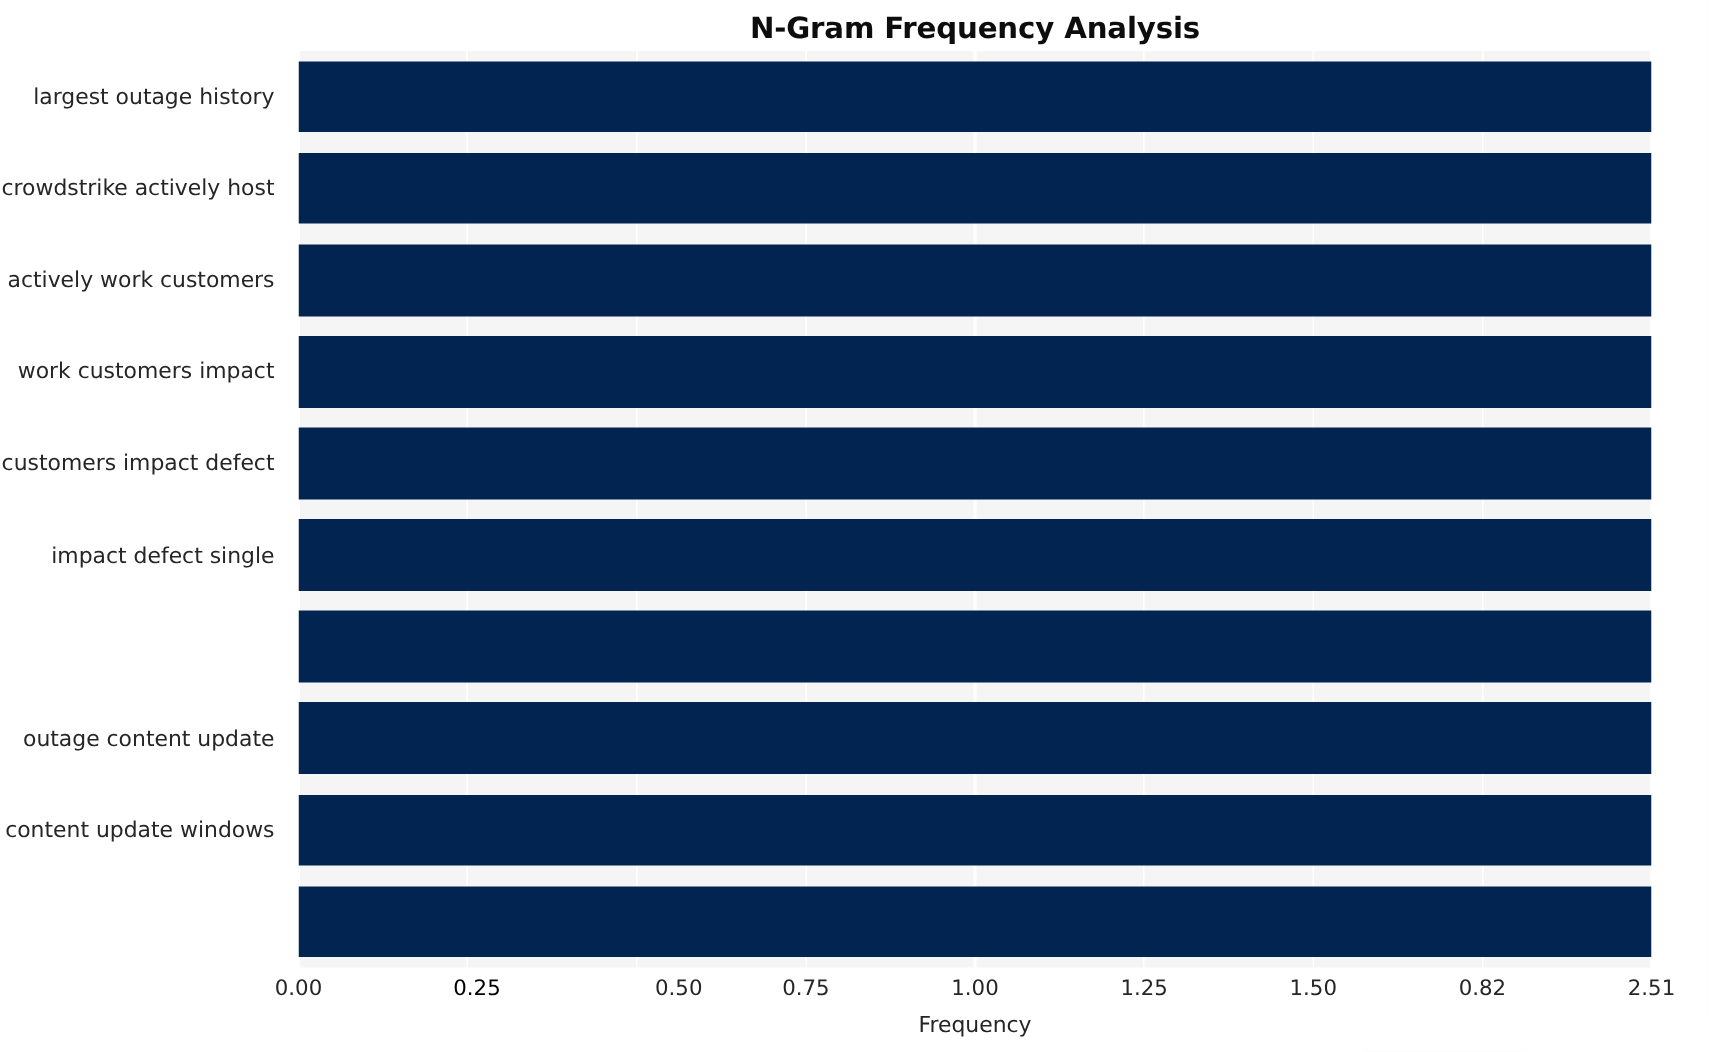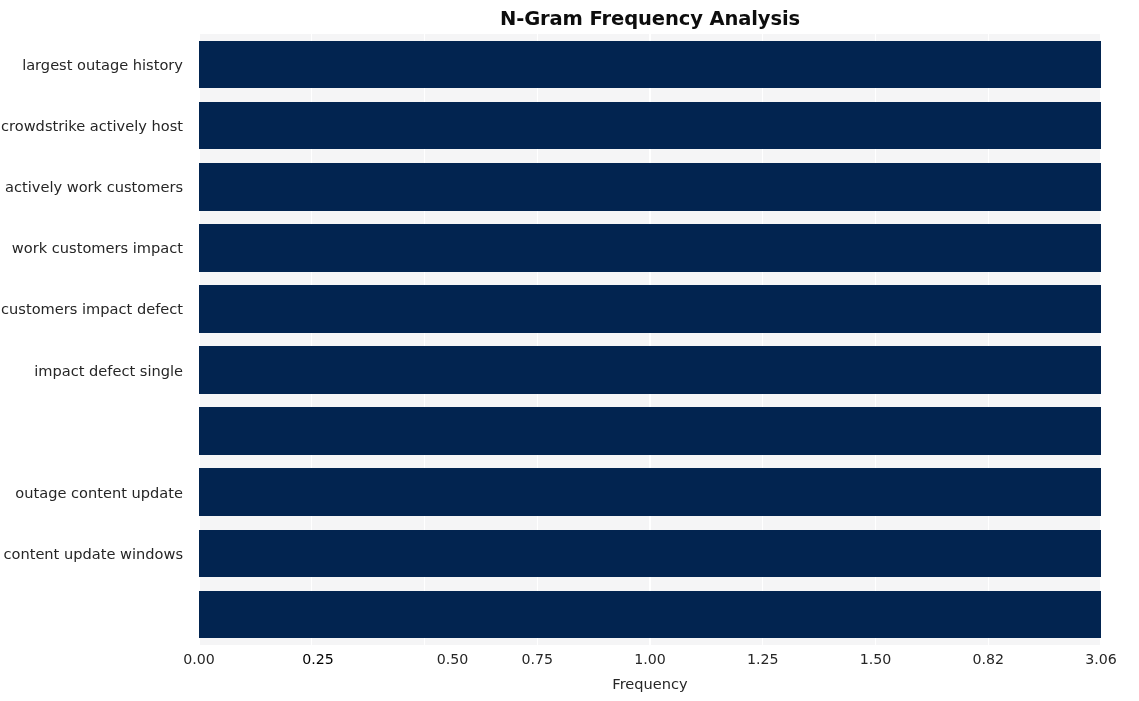--- a/index.html
+++ b/index.html
@@ -195,18 +195,18 @@
 
   <div class="xlabels" id="xlabels-layer">
       <div class="xlabel" style="left: 199px; color: rgb(38, 38, 38);">0.00</div>
       <div class="xlabel" style="left: 318px; color: #000000;">0.25</div>
       <div class="xlabel" style="left: 424.5px; color: rgb(38, 38, 38); margin-left: 28px;">0.50</div>
       <div class="xlabel" style="left: 537.25px; color: rgb(38, 38, 38);">0.75</div>
       <div class="xlabel" style="left: 650px; color: rgb(38, 38, 38);">1.00</div>
       <div class="xlabel" style="left: 762.75px; color: rgb(38, 38, 38);">1.25</div>
       <div class="xlabel" style="left: 875.5px; color: rgb(38, 38, 38);">1.50</div>
       <div class="xlabel" style="left: 988.25px; color: rgb(38, 38, 38);">0.82</div>
-      <div class="xlabel" style="left: 1101px; color: rgb(38, 38, 38);">3.06</div>
+      <div class="xlabel" style="left: 1101px; color: rgb(38, 38, 38);">2.51</div>
     </div>
 
   <div class="xaxis-title">Frequency</div>
 
 </div>
 
 </body></html>

